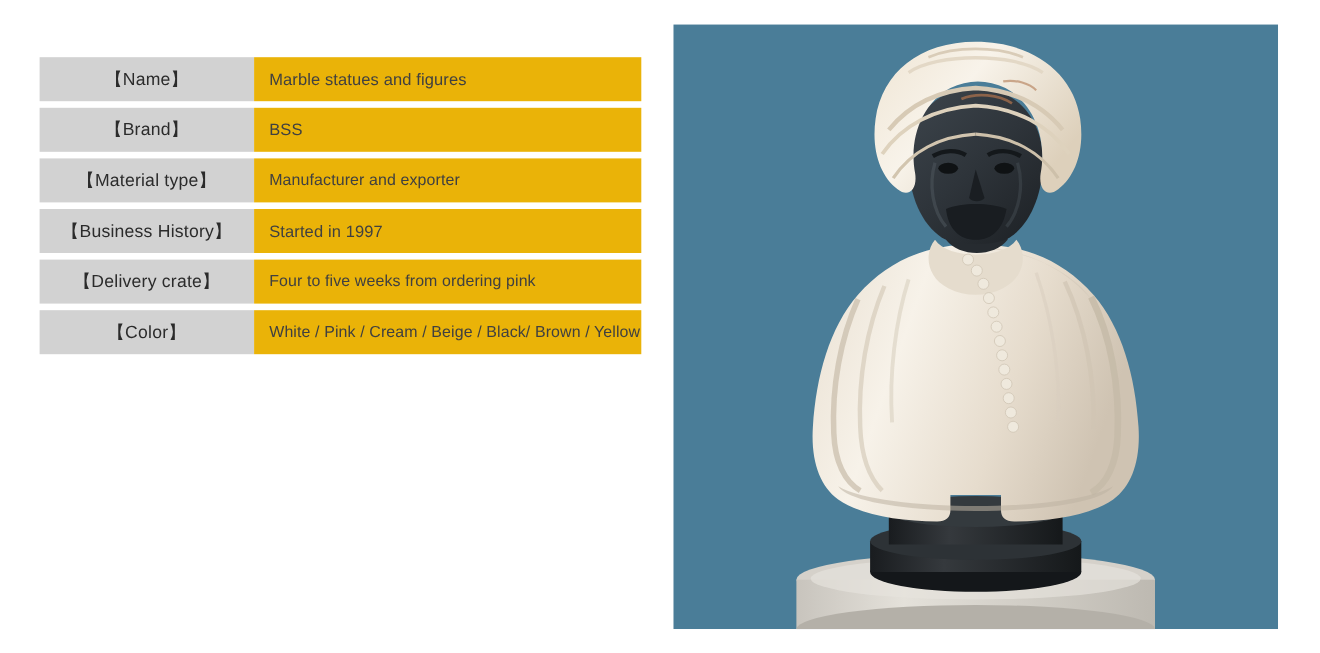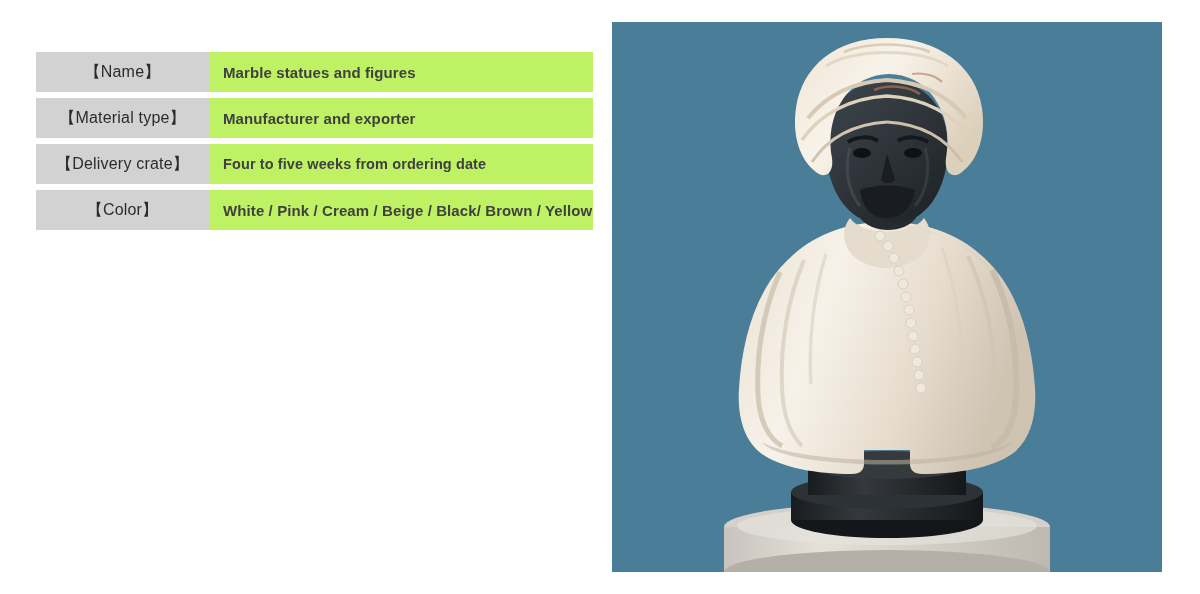--- a/index.html
+++ b/index.html
@@ -38,28 +38,27 @@
     background: #d2d2d2;
     color: #2b2b2b;
     font-size: 16px;
     text-align: center;
     vertical-align: middle;
     letter-spacing: 0.2px;
     white-space: nowrap;
     padding: 0 20px;
   }
   .spec-value {
-    background: #bef264;
+    background: #eab308;
     color: #404040;
     font-size: 14.5px;
     vertical-align: middle;
     padding-left: 14px;
     letter-spacing: 0.1px;
     white-space: nowrap;
-    font-weight: bold;
   }
   .spec-row:nth-child(1) .spec-value,
   .spec-row:nth-child(2) .spec-value,
   .spec-row:nth-child(4) .spec-value {
     font-size: 15px;
   }
 
   
   .photo {
     position: absolute;
@@ -78,26 +77,34 @@
 
 <div class="page">
 
   <table class="spec-table">
     <tbody>
       <tr class="spec-row">
         <td class="spec-label">【Name】</td>
         <td class="spec-value">Marble statues and figures</td>
       </tr>
       <tr class="spec-row">
+        <td class="spec-label">【Brand】</td>
+        <td class="spec-value">BSS</td>
+      </tr>
+      <tr class="spec-row">
         <td class="spec-label">【Material type】</td>
         <td class="spec-value">Manufacturer and exporter</td>
       </tr>
       <tr class="spec-row">
+        <td class="spec-label">【Business History】</td>
+        <td class="spec-value">Started in 1997</td>
+      </tr>
+      <tr class="spec-row">
         <td class="spec-label">【Delivery crate】</td>
-        <td class="spec-value">Four to five weeks from ordering date</td>
+        <td class="spec-value">Four to five weeks from ordering pink</td>
       </tr>
       <tr class="spec-row">
         <td class="spec-label">【Color】</td>
         <td class="spec-value">White / Pink / Cream / Beige / Black/ Brown / Yellow</td>
       </tr>
     </tbody>
   </table>
 
   <div class="photo">
     <svg width="550" height="550" viewBox="0 0 550 550">

